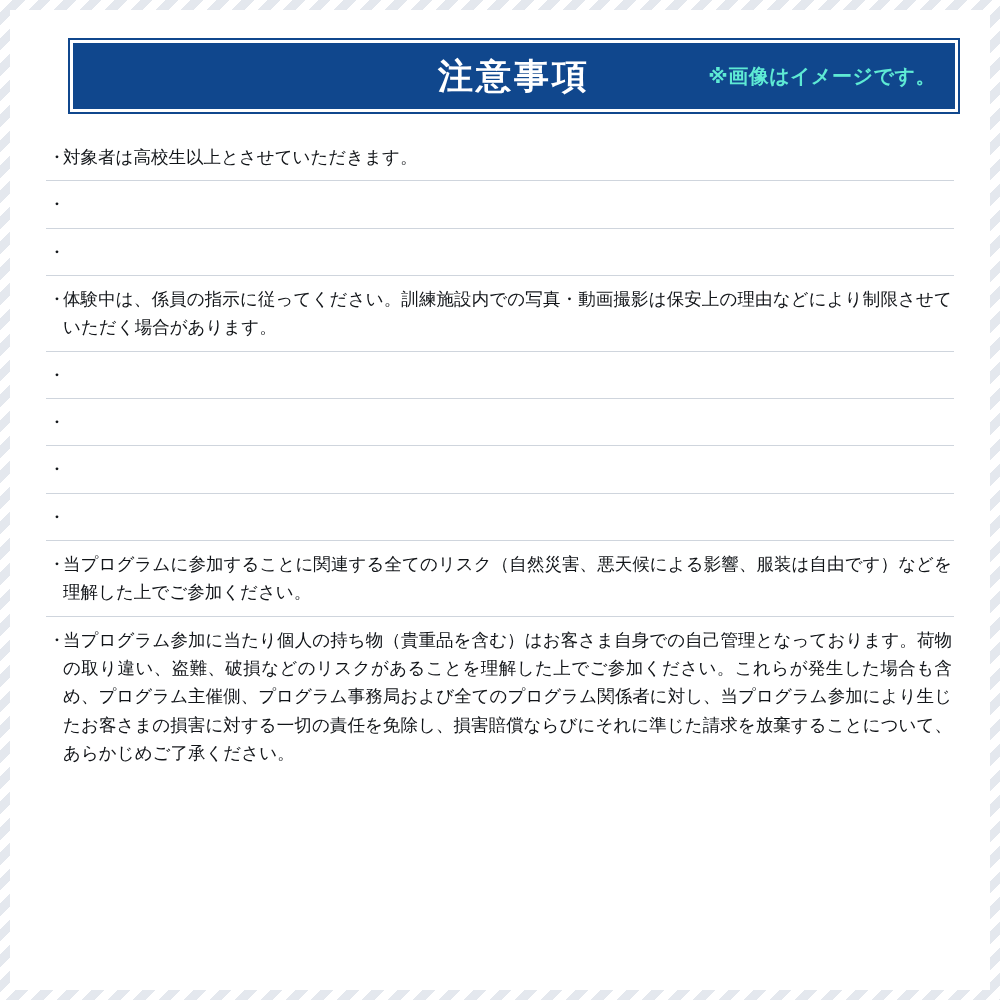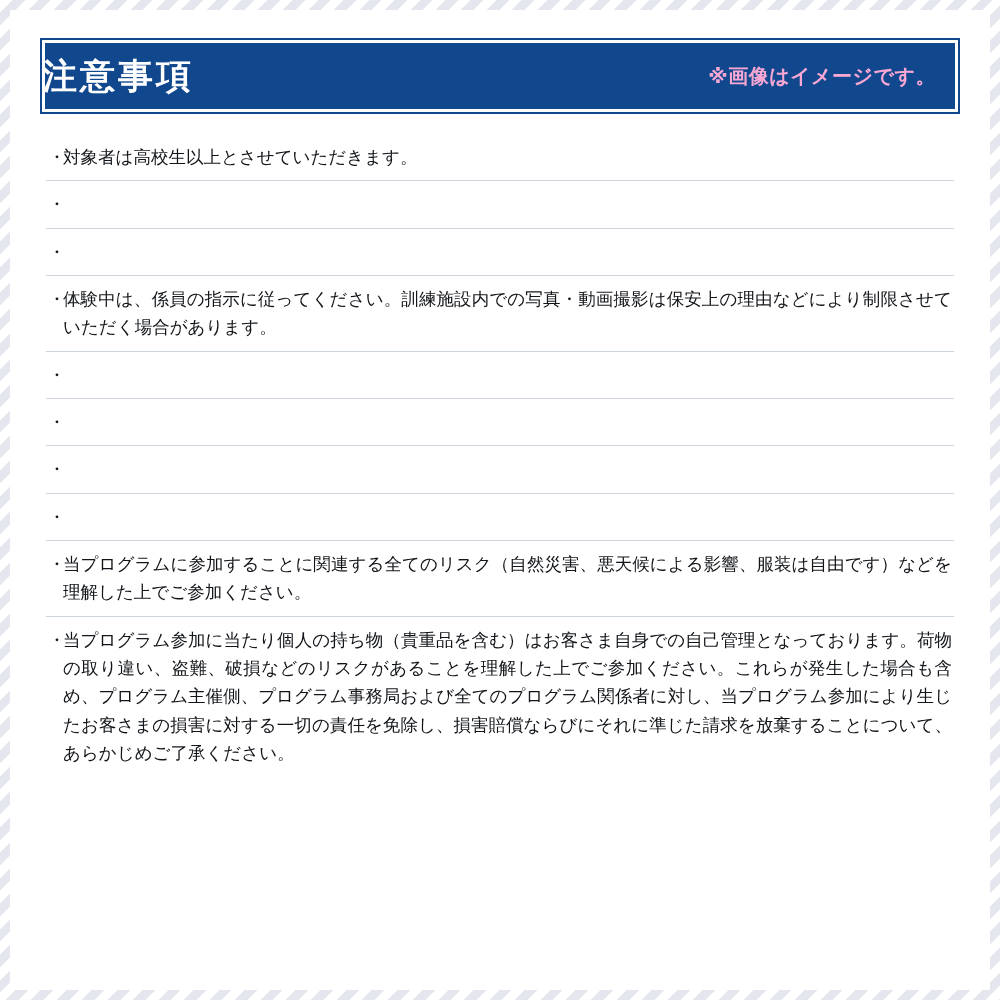--- a/index.html
+++ b/index.html
@@ -42,34 +42,36 @@
 
   
   .header-bar {
     position: relative;
     height: 72px;
     background: #10478d;
     border: 2px solid #10478d;
     box-shadow: inset 0 0 0 3px #ffffff;
     display: flex;
     align-items: center;
+    justify-content: center;
     margin-bottom: 20px;
+    margin-left: 28px;
   }
   .header-title {
     color: #ffffff;
     font-size: 35px;
     font-weight: bold;
     letter-spacing: 3px;
   }
   .header-note {
     position: absolute;
     right: 22px;
     top: 50%;
     transform: translateY(-50%);
-    color: #f9a8d4;
+    color: #5eead4;
     font-size: 20px;
     font-weight: bold;
     letter-spacing: 0.5px;
   }
 
   
   .notes {
     padding: 0 6px;
   }
   .note-item {

